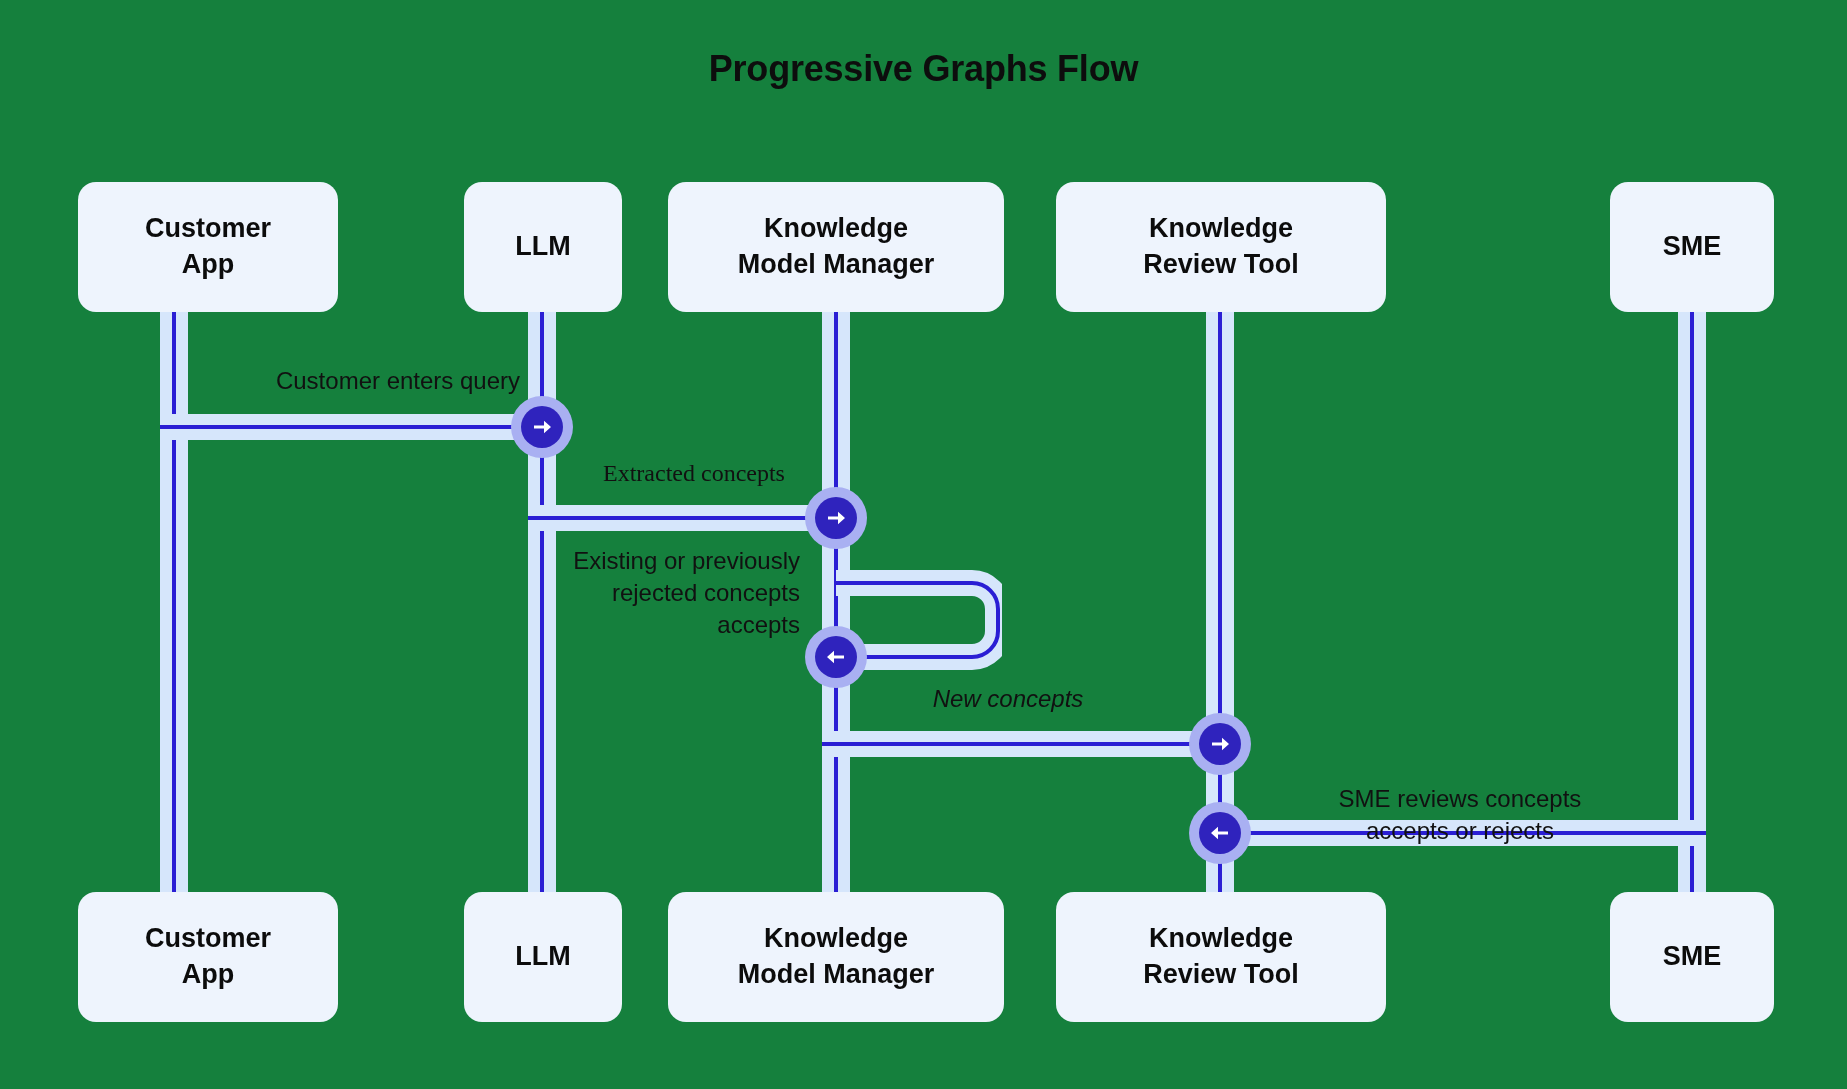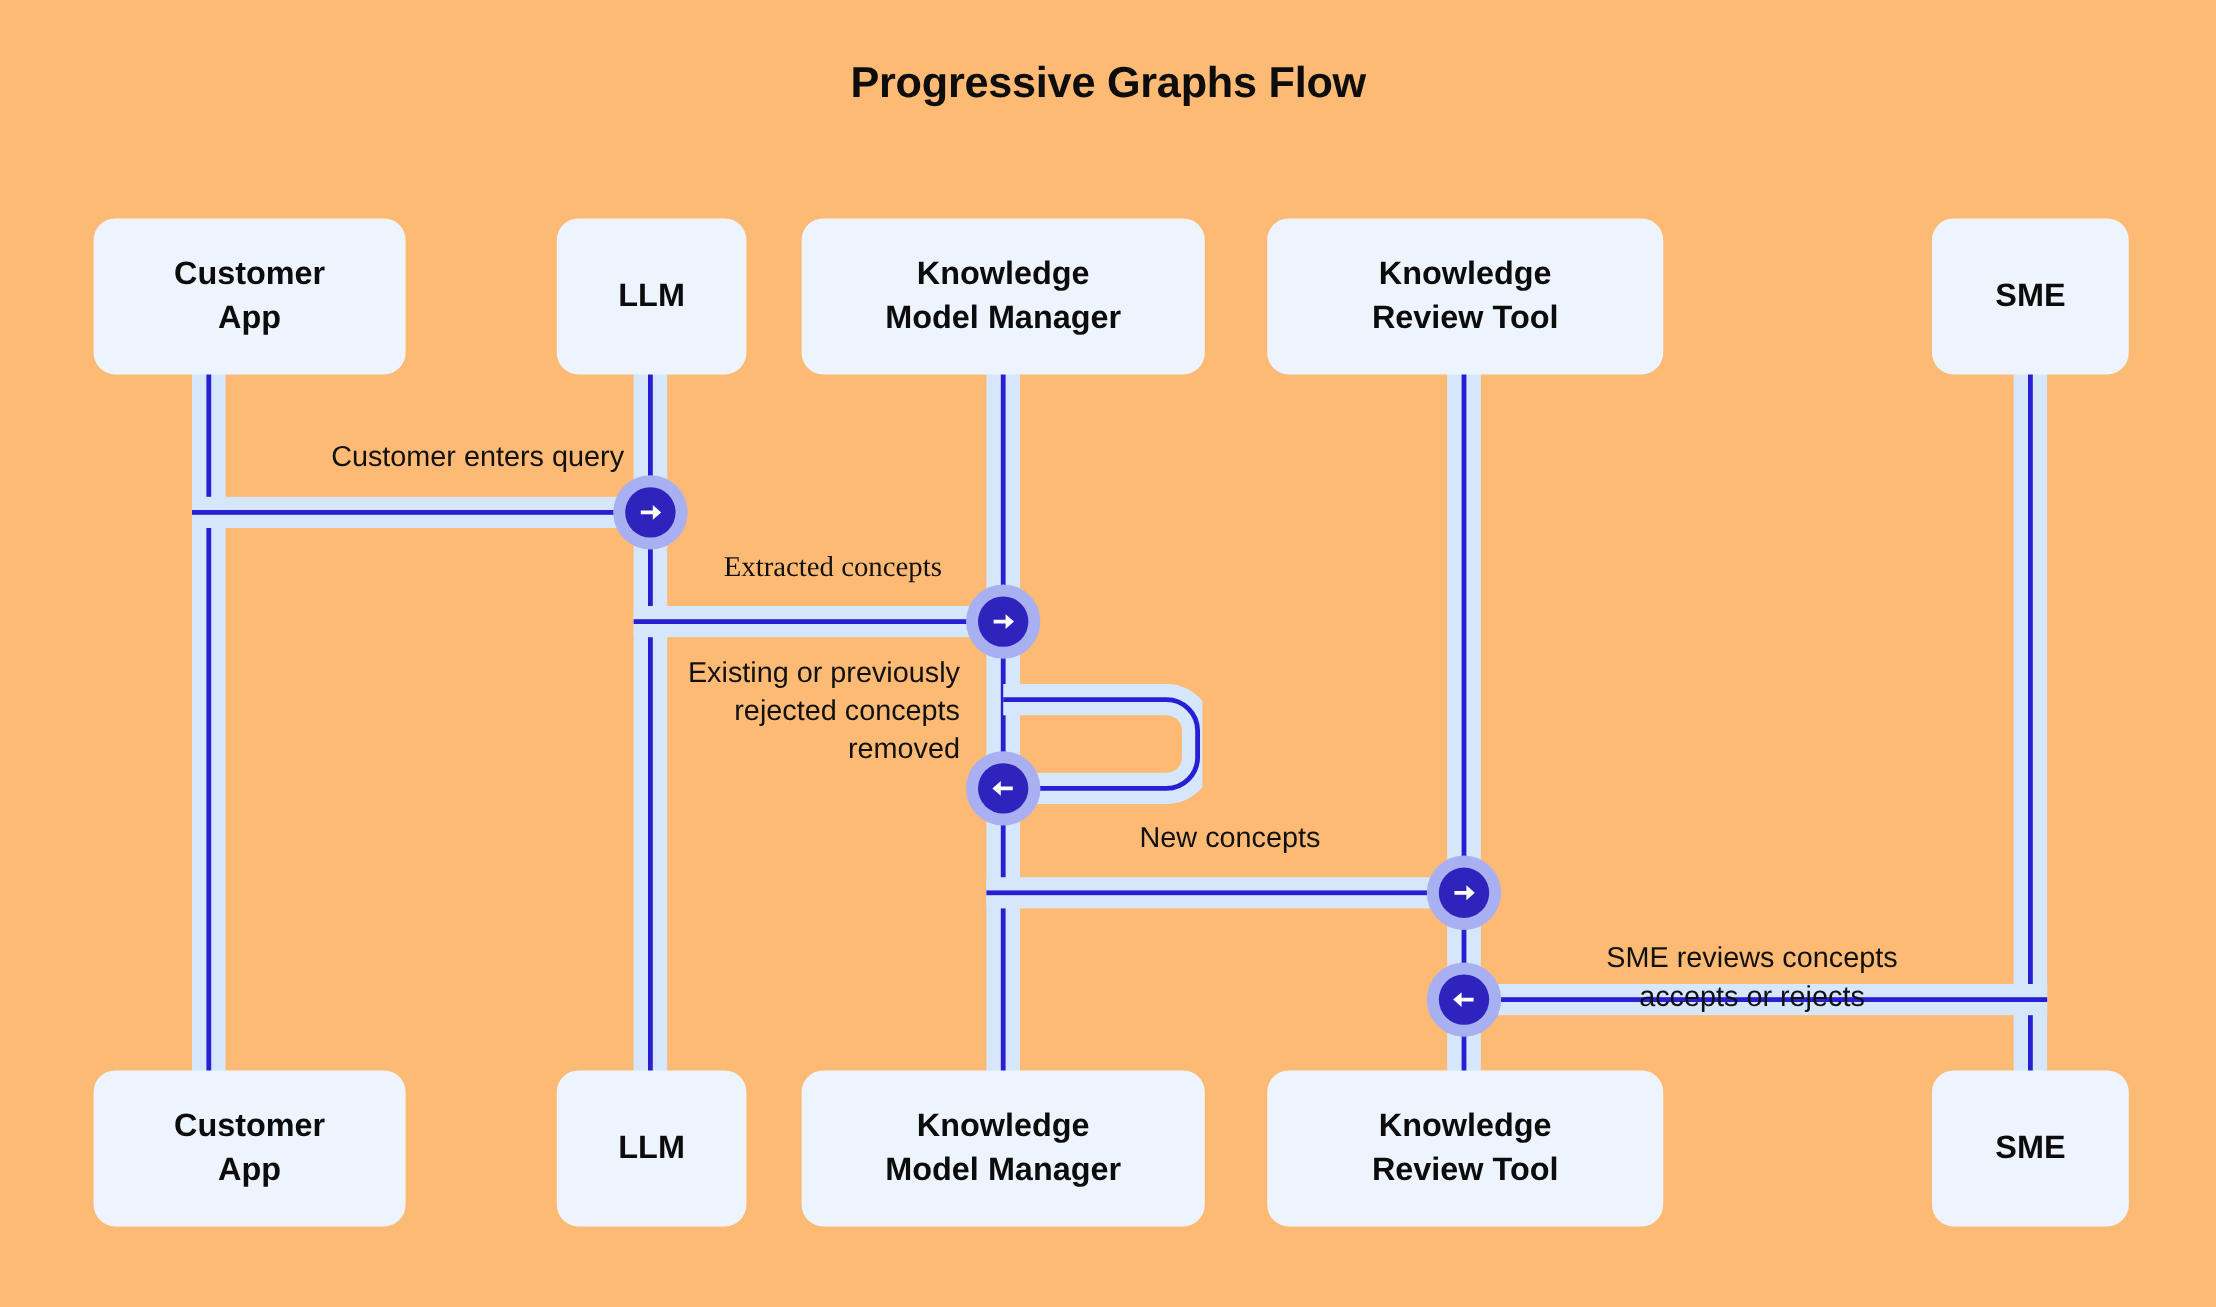--- a/index.html
+++ b/index.html
@@ -11,21 +11,21 @@
   body {
     width: 1847px;
     height: 1089px;
     overflow: hidden;
     font-family: "Liberation Sans", sans-serif;
   }
   #stage {
     position: relative;
     width: 1847px;
     height: 1089px;
-    background: #fdba74;
+    background: #15803d;
   }
 
   
   .diagram-title {
     position: absolute;
     left: 0;
     top: 48px;
     width: 1847px;
     text-align: center;
     font-size: 36px;
@@ -209,33 +209,33 @@
 
   <div class="self-loop" style="left:822px; top:570px; width:180px; height:100px;">
     <svg width="180" height="100" viewBox="0 0 180 100">
       <path d="M14 13 H150 a26 26 0 0 1 26 26 V61 a26 26 0 0 1 -26 26 H14" fill="none" stroke="#d6e6fb" stroke-width="26" stroke-linecap="butt" stroke-linejoin="round"></path>
       <path d="M14 13 H150 a26 26 0 0 1 26 26 V61 a26 26 0 0 1 -26 26 H14" fill="none" stroke="#2a1ed4" stroke-width="4" stroke-linecap="butt" stroke-linejoin="round"></path>
     </svg>
   </div>
 
   <div class="msg-label right" style="left:500px; top:545px; width:300px;">Existing or previously
 rejected concepts
-removed</div>
+accepts</div>
 
   <div class="arrow-marker" style="left:805px; top:626px;">
     <span class="disc">
       <svg width="24" height="24" viewBox="0 0 24 24">
         <path d="M20 10.4 h-10 v-4.6 l-7 6.2 7 6.2 v-4.6 h10 z" fill="#ffffff"></path>
       </svg>
     </span>
   </div>
 
   <div class="msg-band" style="left:822px; top:731px; width:400px;"></div>
 
-  <div class="msg-label center" style="left:845px; top:683px; width:360px;">New concepts</div>
+  <div class="msg-label center" style="left:828px; top:683px; width:360px;font-style:italic;">New concepts</div>
 
   <div class="arrow-marker" style="left:1189px; top:713px;">
     <span class="disc">
       <svg width="24" height="24" viewBox="0 0 24 24">
         <path d="M4 10.4 h10 v-4.6 l7 6.2 -7 6.2 v-4.6 h-10 z" fill="#ffffff"></path>
       </svg>
     </span>
   </div>
 
   <div class="msg-band" style="left:1215px; top:820px; width:491px;"></div>

